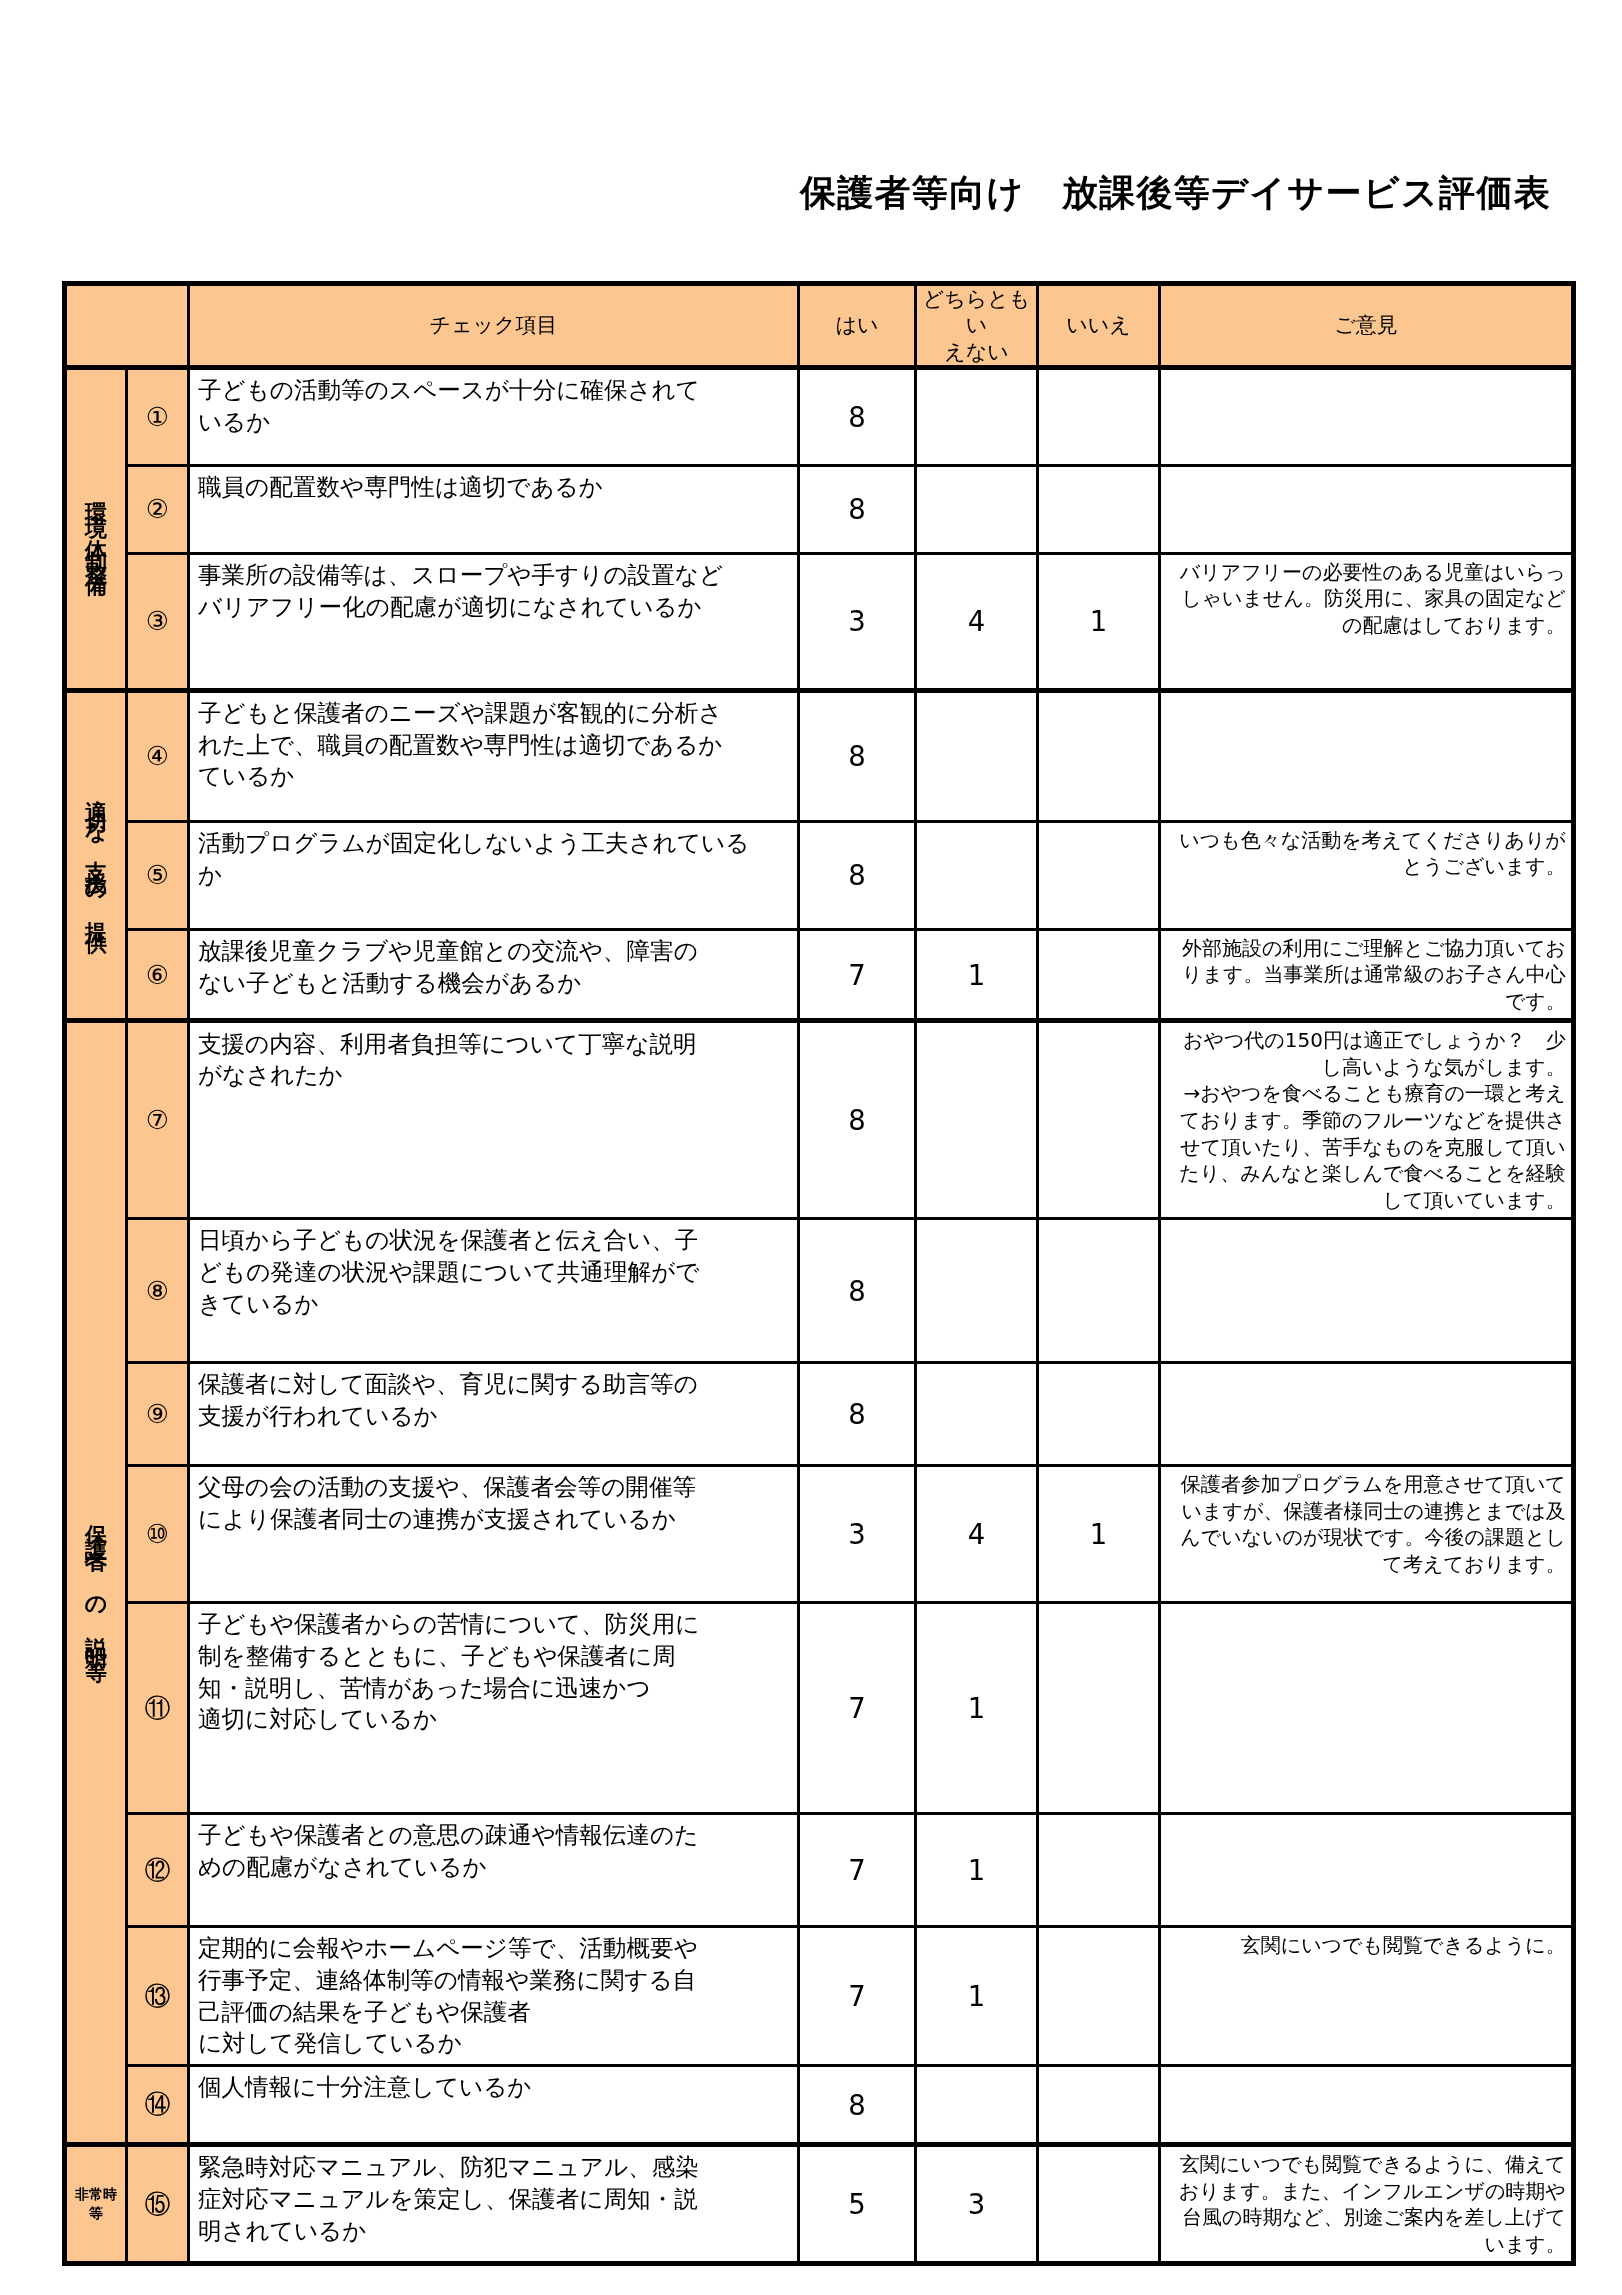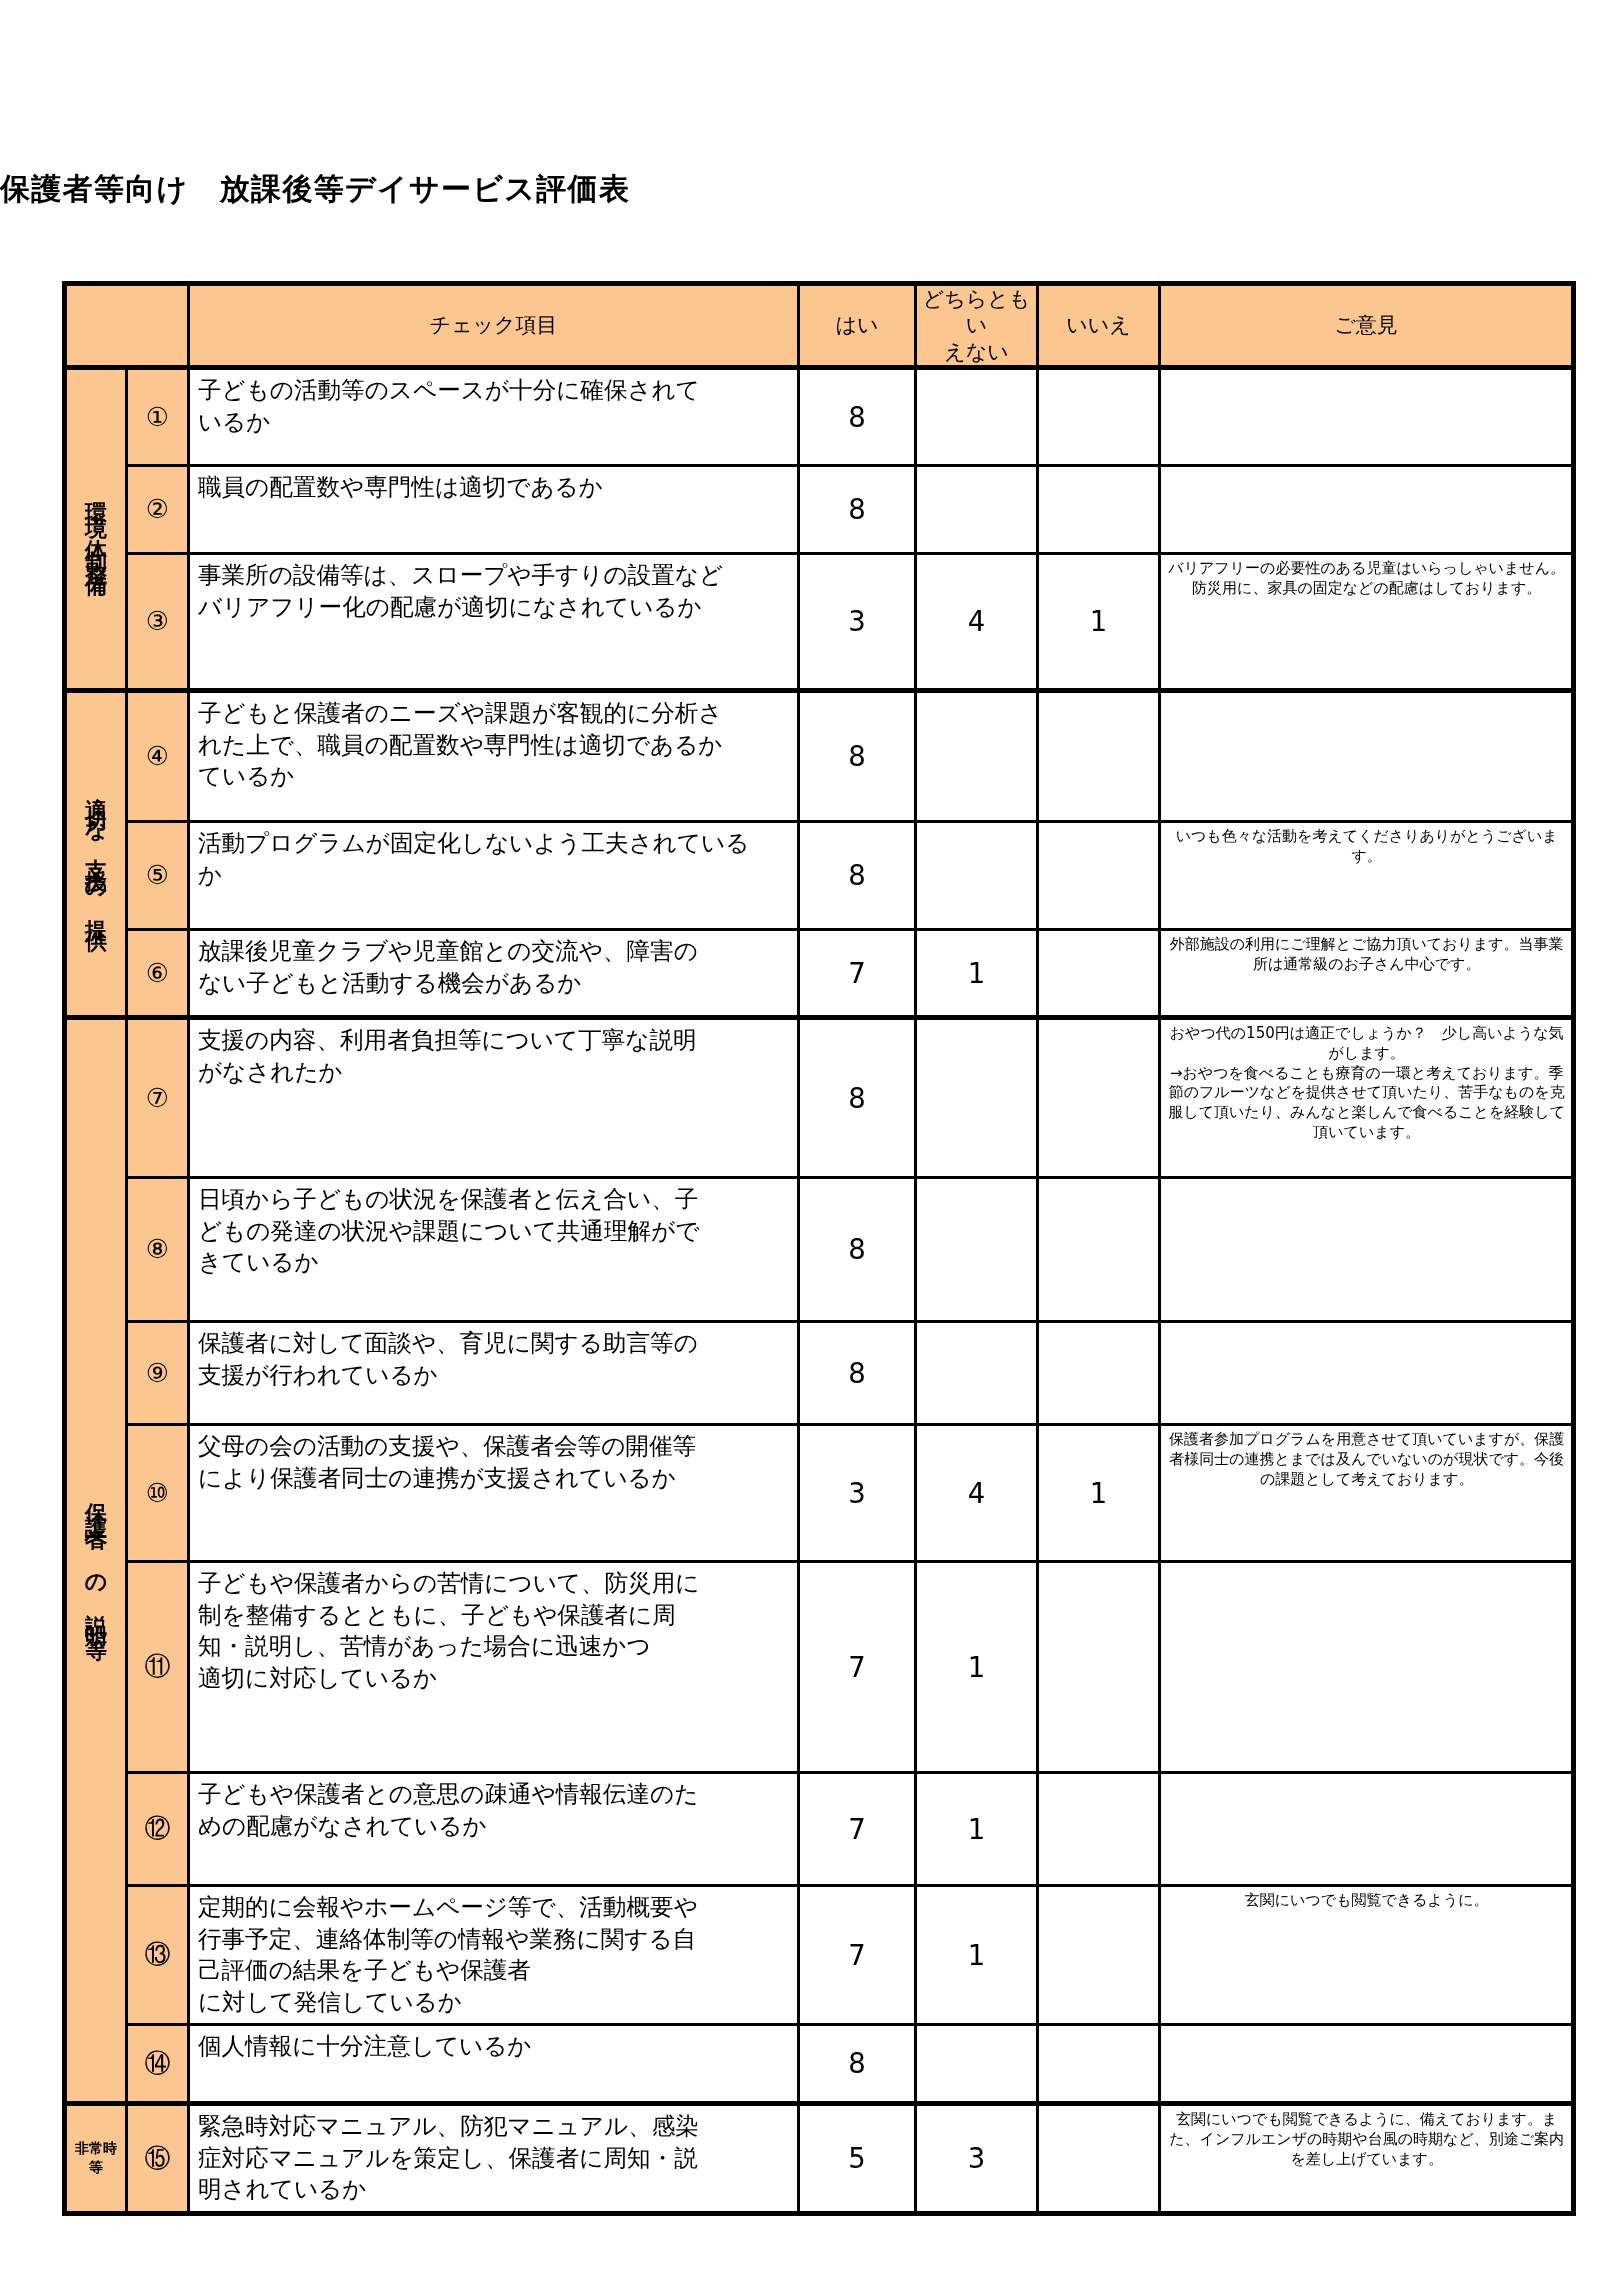--- a/index.html
+++ b/index.html
@@ -8,22 +8,22 @@
   body {
     width: 1623px; height: 2295px;
     font-family: "DejaVu Sans", sans-serif;
     color: #000;
     position: relative;
     overflow: hidden;
   }
   .page-title {
     position: absolute;
     top: 169px; left: 0; width: 1551px;
-    text-align: left;
-    font-size: 30px;
+    text-align: right;
+    font-size: 36px;
     font-weight: bold;
     letter-spacing: 1.3px;
   }
   table.eval {
     position: absolute;
     left: 62px; top: 281px;
     width: 1509px;
     border-collapse: collapse;
     table-layout: fixed;
     border: 5.9px solid var(--border);
@@ -89,22 +89,22 @@
   }
   td.val {
     background: #fff;
     text-align: center;
     vertical-align: middle;
     font-size: 27.5px;
   }
   td.comment {
     background: #fff;
     vertical-align: top;
-    text-align: center;
-    font-size: 15px;
+    text-align: right;
+    font-size: 20px;
     line-height: 1.33;
     padding: 3.9px 5.2px 3.9px 6.5px;
     white-space: pre-line;
   }
   td.comment.serif { font-family: "DejaVu Serif", serif; }
   tr.group-start td { border-top-width: 5.9px; }
 
   
   tr.r1  { height: 98px; }
   tr.r2  { height: 88px; }

